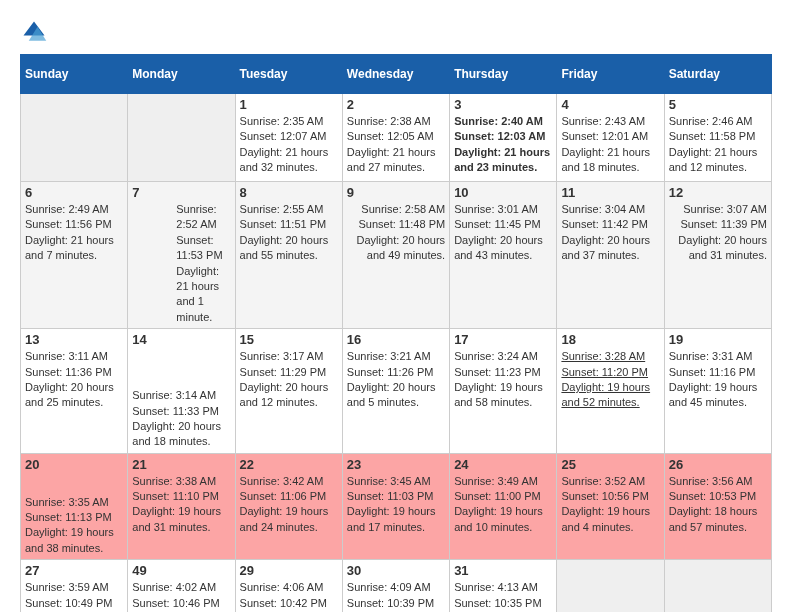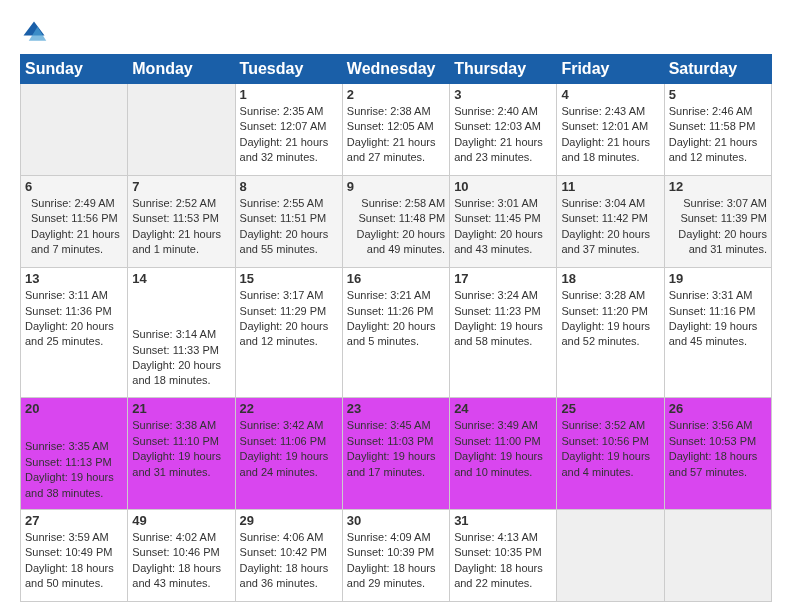--- a/index.html
+++ b/index.html
@@ -56,23 +56,23 @@
     .calendar {
       flex: 1;
       border: 1px solid #ccc;
       border-collapse: collapse;
       width: 100%;
       table-layout: fixed;
     }
     .calendar th {
       background: #1a5fa8;
       color: #fff;
-      font-size: 16px;
+      font-size: 12px;
       font-weight: bold;
-      padding: 5px 4px;
+      padding: 12px 4px;
       text-align: left;
       border: 1px solid #1a5fa8;
     }
     .calendar td {
       border: 1px solid #ccc;
       vertical-align: top;
       padding: 3px 4px;
       font-size: 9.5px;
       color: #333;
       background: #fff;
@@ -91,21 +91,21 @@
     .day-info {
       font-size: 11px;
       color: #333;
       line-height: 1.4;
     }
     .calendar tr:nth-child(even) td:not(.empty) {
     }
     .week-row-1 td { background: #fff; }
     .week-row-2 td { background: #f4f4f4; }
     .week-row-3 td { background: #fff; }
-    .week-row-4 td { background: #d946ef; }
+    .week-row-4 td { background: #fca5a5; }
     .week-row-5 td { background: #fff; }
     .week-row-1 td.empty, .week-row-2 td.empty,
     .week-row-3 td.empty, .week-row-4 td.empty,
     .week-row-5 td.empty, .week-row-6 td.empty {
       background: #efefef;
     }
   </style>
 </head>
 <body>
 
@@ -152,21 +152,21 @@
           </td>
           <td>
             <span class="day-number">2</span>
             <div class="day-info" style="white-space: pre-line;">Sunrise: 2:38 AM
 Sunset: 12:05 AM
 Daylight: 21 hours
 and 27 minutes.</div>
           </td>
           <td>
             <span class="day-number">3</span>
-            <div class="day-info" style="white-space: pre-line;">Sunrise: 2:40 AM
+            <div class="day-info" style="white-space: pre-line; font-weight: bold;">Sunrise: 2:40 AM
 Sunset: 12:03 AM
 Daylight: 21 hours
 and 23 minutes.</div>
           </td>
           <td>
             <span class="day-number">4</span>
             <div class="day-info" style="white-space: pre-line;">Sunrise: 2:43 AM
 Sunset: 12:01 AM
 Daylight: 21 hours
 and 18 minutes.</div>
@@ -175,28 +175,28 @@
             <span class="day-number">5</span>
             <div class="day-info" style="white-space: pre-line;">Sunrise: 2:46 AM
 Sunset: 11:58 PM
 Daylight: 21 hours
 and 12 minutes.</div>
           </td>
         </tr>
         <tr class="week-row-2">
           <td>
             <span class="day-number">6</span>
-            <div class="day-info" style="white-space: pre-line; margin-left: 6px;">Sunrise: 2:49 AM
+            <div class="day-info" style="white-space: pre-line;">Sunrise: 2:49 AM
 Sunset: 11:56 PM
 Daylight: 21 hours
 and 7 minutes.</div>
           </td>
           <td>
             <span class="day-number">7</span>
-            <div class="day-info" style="white-space: pre-line;">Sunrise: 2:52 AM
+            <div class="day-info" style="white-space: pre-line; margin-left: 44px;">Sunrise: 2:52 AM
 Sunset: 11:53 PM
 Daylight: 21 hours
 and 1 minute.</div>
           </td>
           <td>
             <span class="day-number">8</span>
             <div class="day-info" style="white-space: pre-line;">Sunrise: 2:55 AM
 Sunset: 11:51 PM
 Daylight: 20 hours
 and 55 minutes.</div>
@@ -261,21 +261,21 @@
           </td>
           <td>
             <span class="day-number">17</span>
             <div class="day-info" style="white-space: pre-line;">Sunrise: 3:24 AM
 Sunset: 11:23 PM
 Daylight: 19 hours
 and 58 minutes.</div>
           </td>
           <td>
             <span class="day-number">18</span>
-            <div class="day-info" style="white-space: pre-line;">Sunrise: 3:28 AM
+            <div class="day-info" style="white-space: pre-line; text-decoration: underline;">Sunrise: 3:28 AM
 Sunset: 11:20 PM
 Daylight: 19 hours
 and 52 minutes.</div>
           </td>
           <td>
             <span class="day-number">19</span>
             <div class="day-info" style="white-space: pre-line;">Sunrise: 3:31 AM
 Sunset: 11:16 PM
 Daylight: 19 hours
 and 45 minutes.</div>

